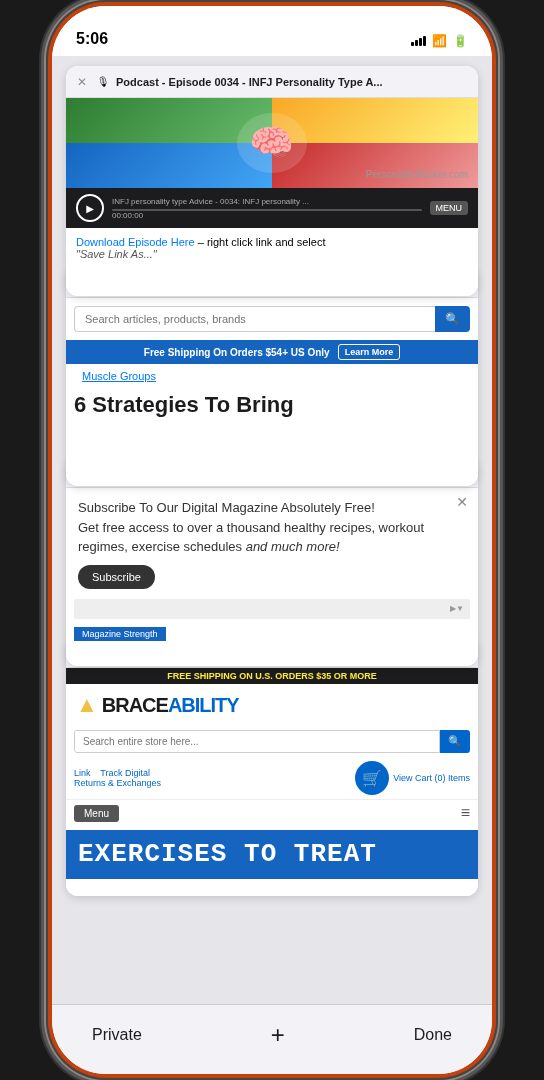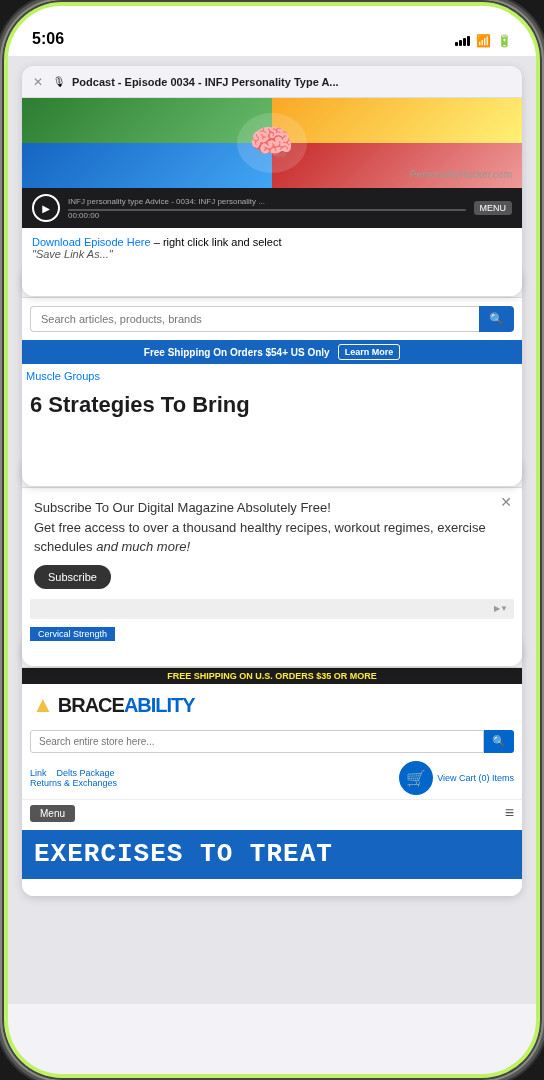--- a/index.html
+++ b/index.html
@@ -7,23 +7,23 @@
     body {
       background: #1a1a1a;
       display: flex;
       justify-content: center;
       align-items: center;
       min-height: 100vh;
       font-family: -apple-system, BlinkMacSystemFont, 'Helvetica Neue', Arial, sans-serif;
     }
 
     .phone-frame {
-      width: 540px;
+      width: 452px;
       height: 1080px;
-      background: #bef264;
+      background: #c2410c;
       border-radius: 60px;
       position: relative;
       box-shadow:
         0 0 0 2px #888,
         0 0 0 5px #555,
         0 0 0 7px #333,
         inset 0 0 0 2px #444;
       overflow: hidden;
     }
 
@@ -270,23 +270,24 @@
     }
 
     .learn-more-btn {
       border: 1px solid #fff;
       border-radius: 3px;
       padding: 2px 6px;
       font-size: 9px;
     }
 
     .muscle-groups-link {
-      padding: 6px 4px;
+      padding: 6px 16px;
       font-size: 11px;
       color: #007aff;
+      text-decoration: underline;
     }
 
     .bb-heading {
       padding: 4px 8px;
       font-size: 22px;
       font-weight: 700;
       color: #1c1c1e;
     }
 
     
@@ -564,21 +565,21 @@
               <span>Subscribe To Our Digital Magazine Absolutely Free!</span><br>
               <span>Get free access to over a thousand healthy recipes, workout regimes, exercise schedules</span>
               <span class="wf-italic">and much more!</span>
             </div>
             <div class="subscribe-btn">Subscribe</div>
           </div>
           <div style="background:#eee;height:20px;margin:0 8px;border-radius:2px;display:flex;align-items:center;justify-content:flex-end;padding:0 6px;">
             <span style="font-size:8px;color:#999;">▶▼</span>
           </div>
           <div style="padding:4px 8px;">
-            <span class="building-tag" style="position:relative;bottom:auto;left:auto;">Cervical Strength</span>
+            <span class="building-tag" style="position:relative;bottom:auto;left:auto;">Magazine Strength</span>
           </div>
         </div>
       </div>
 
       <div class="tab-card">
         <div class="tab-header">
           <span class="tab-close">✕</span>
           <span class="tab-favicon" style="font-size:12px;">🔑</span>
           <span class="tab-title">9 Exercises for Lumbar &amp; Cervical Spinal Stenosis | Br...</span>
         </div>
@@ -592,21 +593,21 @@
           </div>
           <div class="brace-search-row">
             <input class="brace-search-input" readonly="" placeholder="Search entire store here..." style="">
             <div class="brace-search-btn">🔍</div>
           </div>
           <div class="brace-nav-row">
             <div style="flex:1;">
               <div style="font-size:9px;color:#0066cc;">
                 <span>Link</span>
                 &nbsp;&nbsp;
-                <span>Delts Package</span>
+                <span>Track Digital</span>
               </div>
               <div style="font-size:9px;color:#0066cc;">
                 <span>Returns &amp; Exchanges</span>
               </div>
             </div>
             <div style="display:flex;align-items:center;gap:4px;">
               <div class="cart-btn">🛒</div>
               <div class="view-cart-text">View Cart (0) Items</div>
             </div>
           </div>
@@ -618,15 +619,20 @@
             <div class="exercises-title">
               <span>EXERCISES
 TO TREAT</span>
             </div>
           </div>
         </div>
       </div>
 
     </div>
 
+    <div class="bottom-toolbar">
+      <span class="toolbar-btn-label">Private</span>
+      <span class="toolbar-plus">+</span>
+      <span class="toolbar-btn-label">Done</span>
+    </div>
 
   </div>
 </div>
 
 </body></html>

